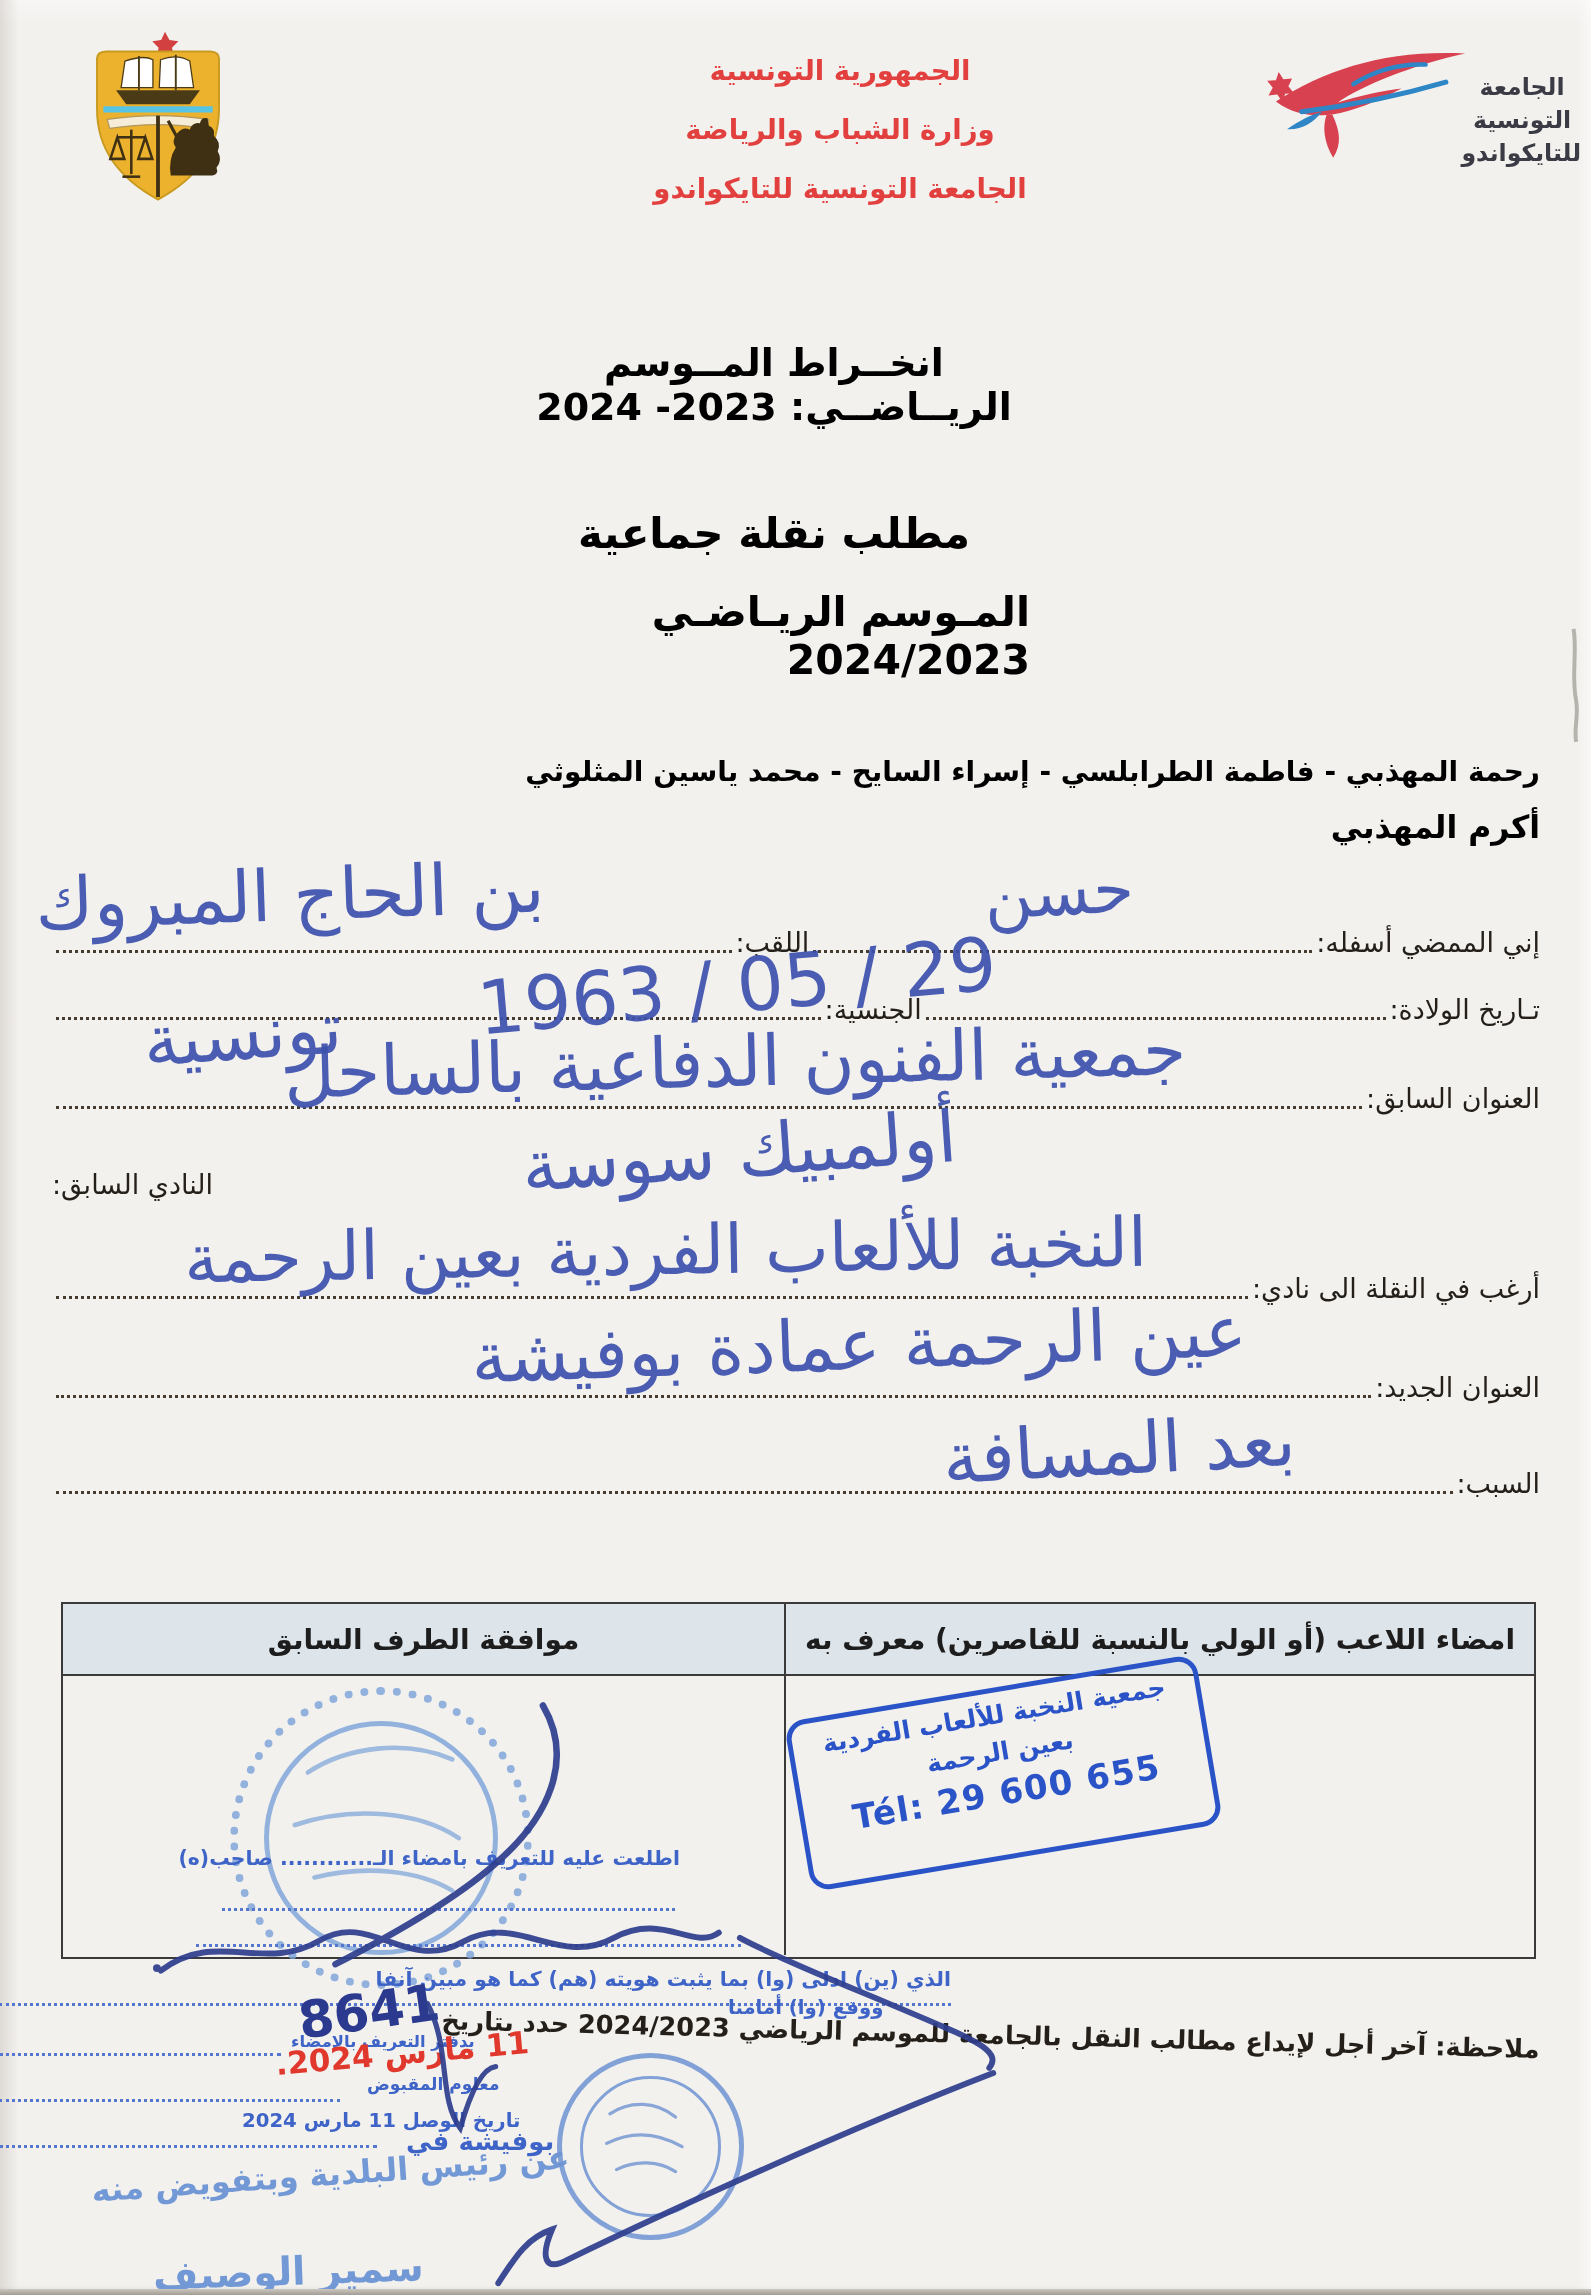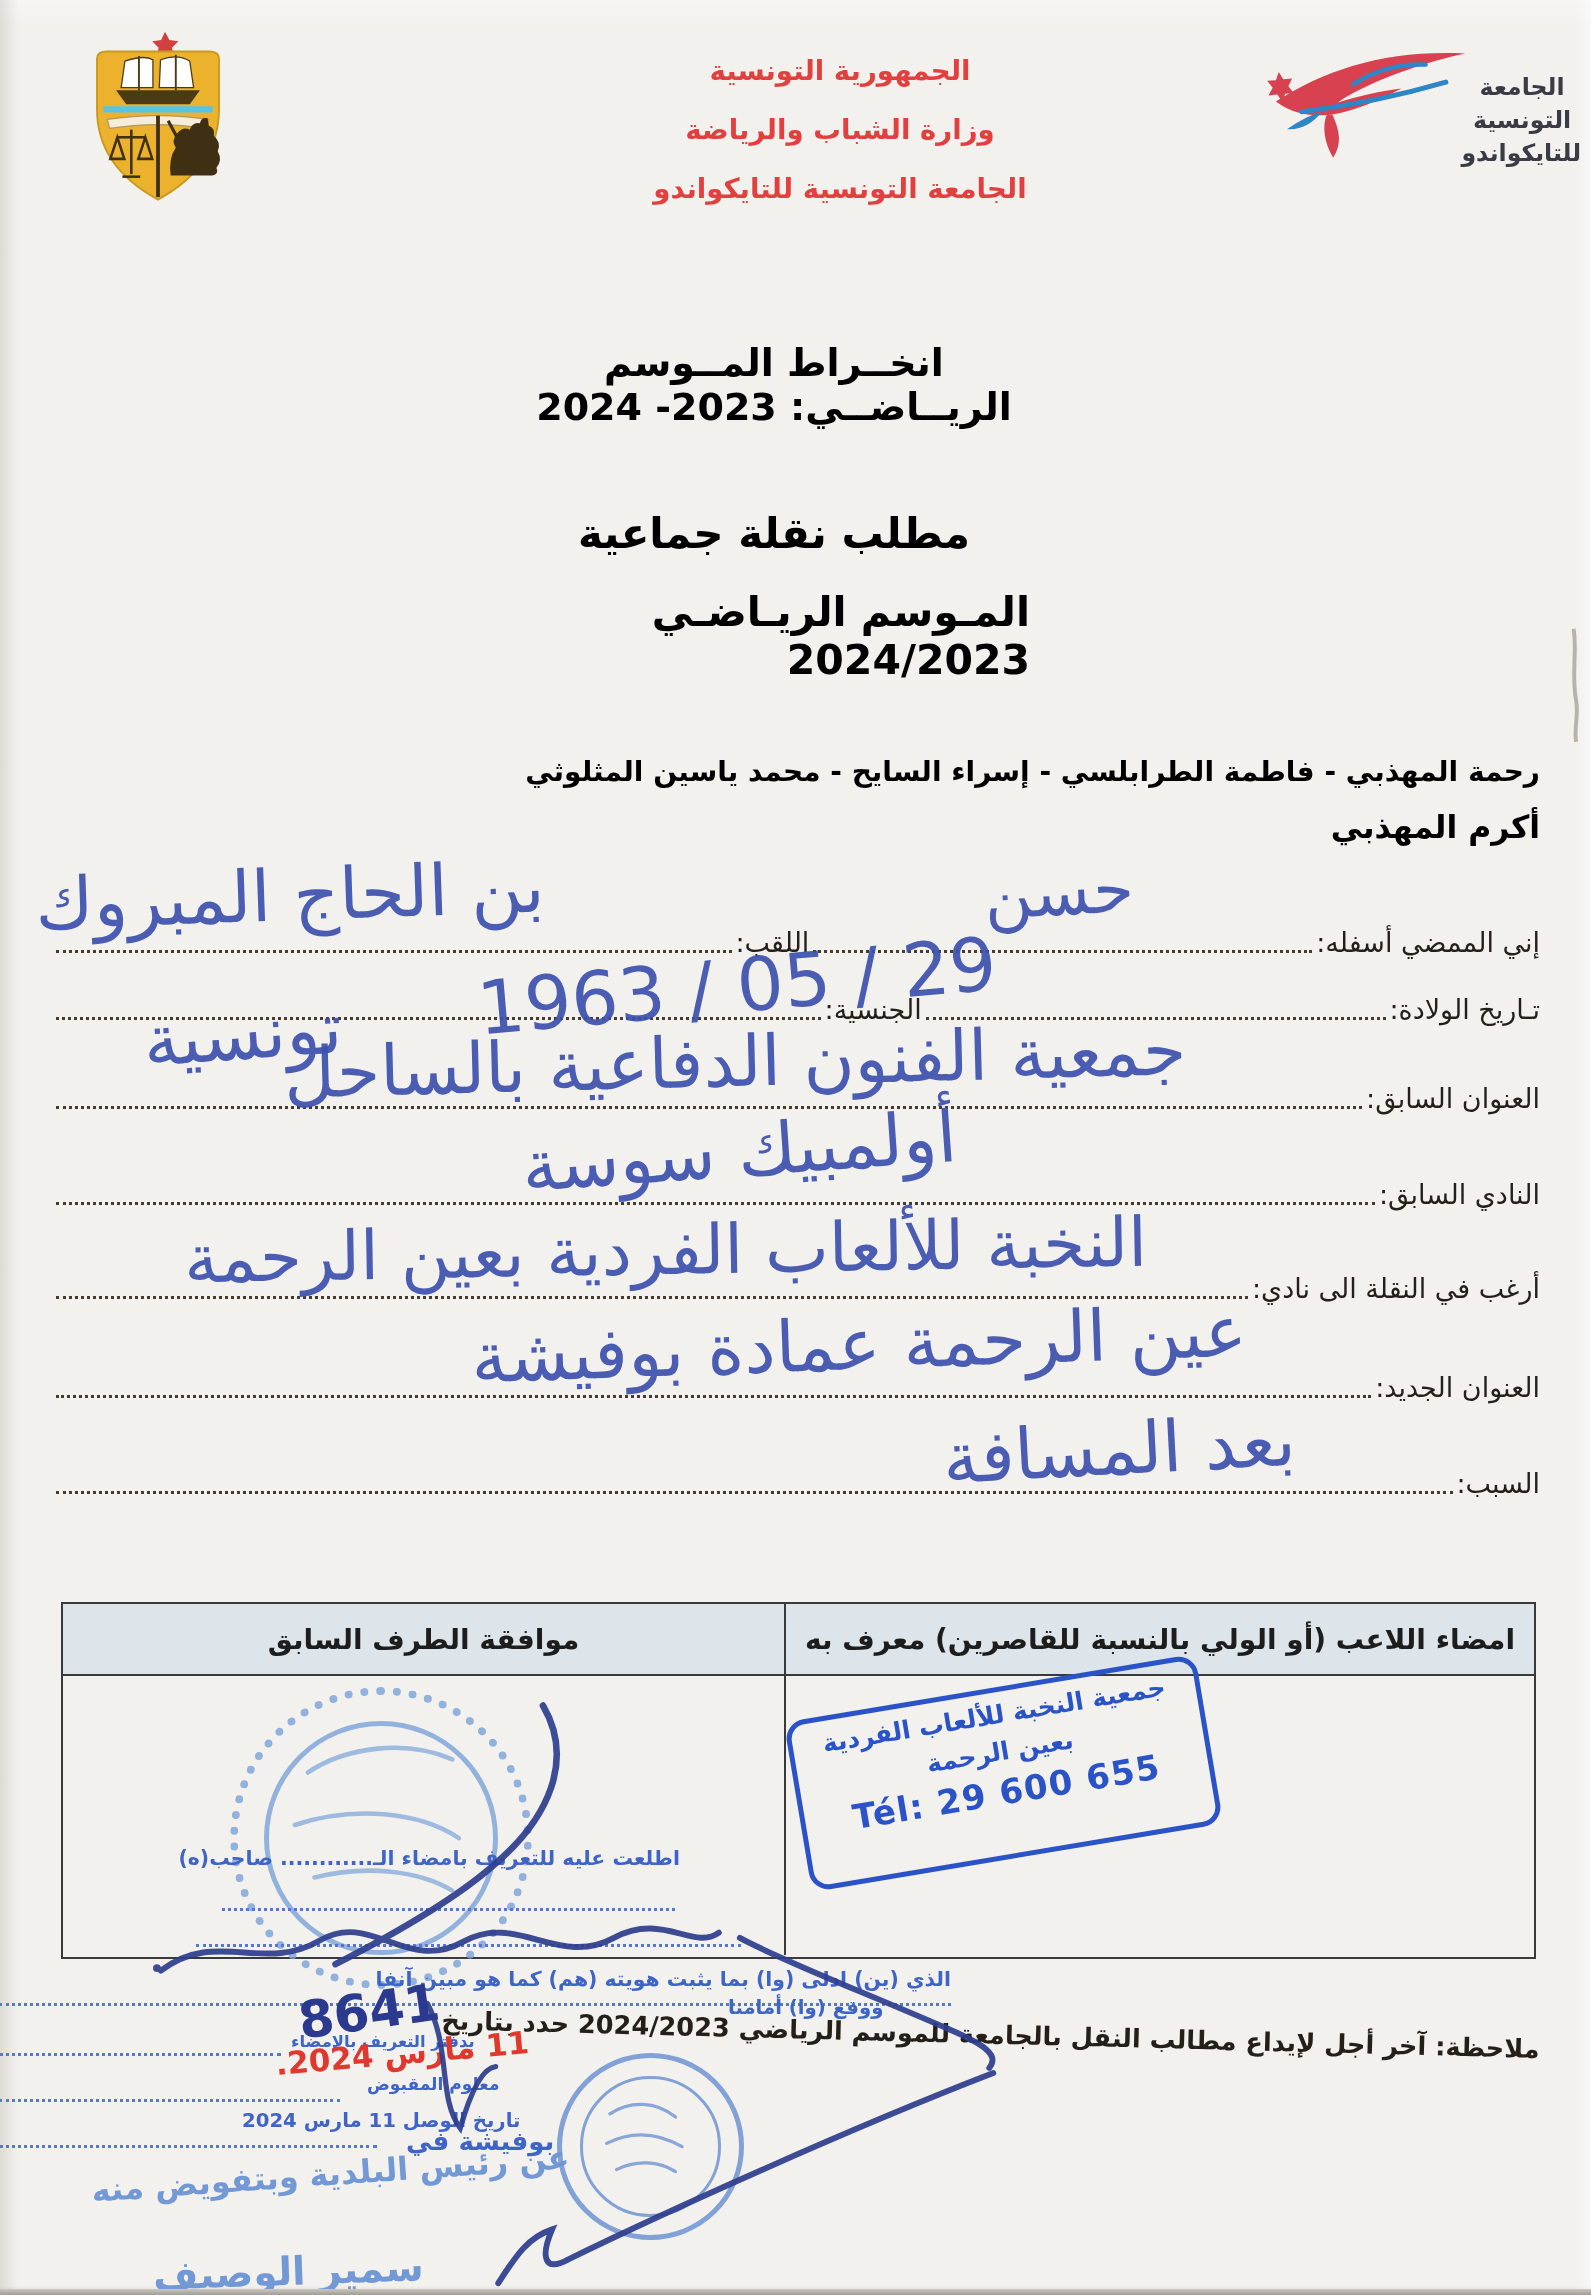--- a/index.html
+++ b/index.html
@@ -123,21 +123,21 @@
   <div class="abs form-row" style="right:51px; left:53px; top:984px;">
     <span class="label">تـاريخ الولادة:</span>
     <span class="dots" style="width:460px;"></span>
     <span class="label">الجنسية:</span>
     <span class="dots grow"></span>
   </div>
   <div class="abs form-row" style="right:51px; left:53px; top:1073px;">
     <span class="label">العنوان السابق:</span>
     <span class="dots grow"></span>
   </div>
-  <div class="abs form-row" style="right:51px; left:53px; top:1169px;">
+  <div class="abs form-row" style="right:40px; left:53px; top:1169px;flex-direction:column;">
     <span class="label">النادي السابق:</span>
     <span class="dots grow"></span>
   </div>
   <div class="abs form-row" style="right:51px; left:53px; top:1263px;">
     <span class="label">أرغب في النقلة الى نادي:</span>
     <span class="dots grow"></span>
   </div>
   <div class="abs form-row" style="right:51px; left:53px; top:1362px;">
     <span class="label">العنوان الجديد:</span>
     <span class="dots grow"></span>

